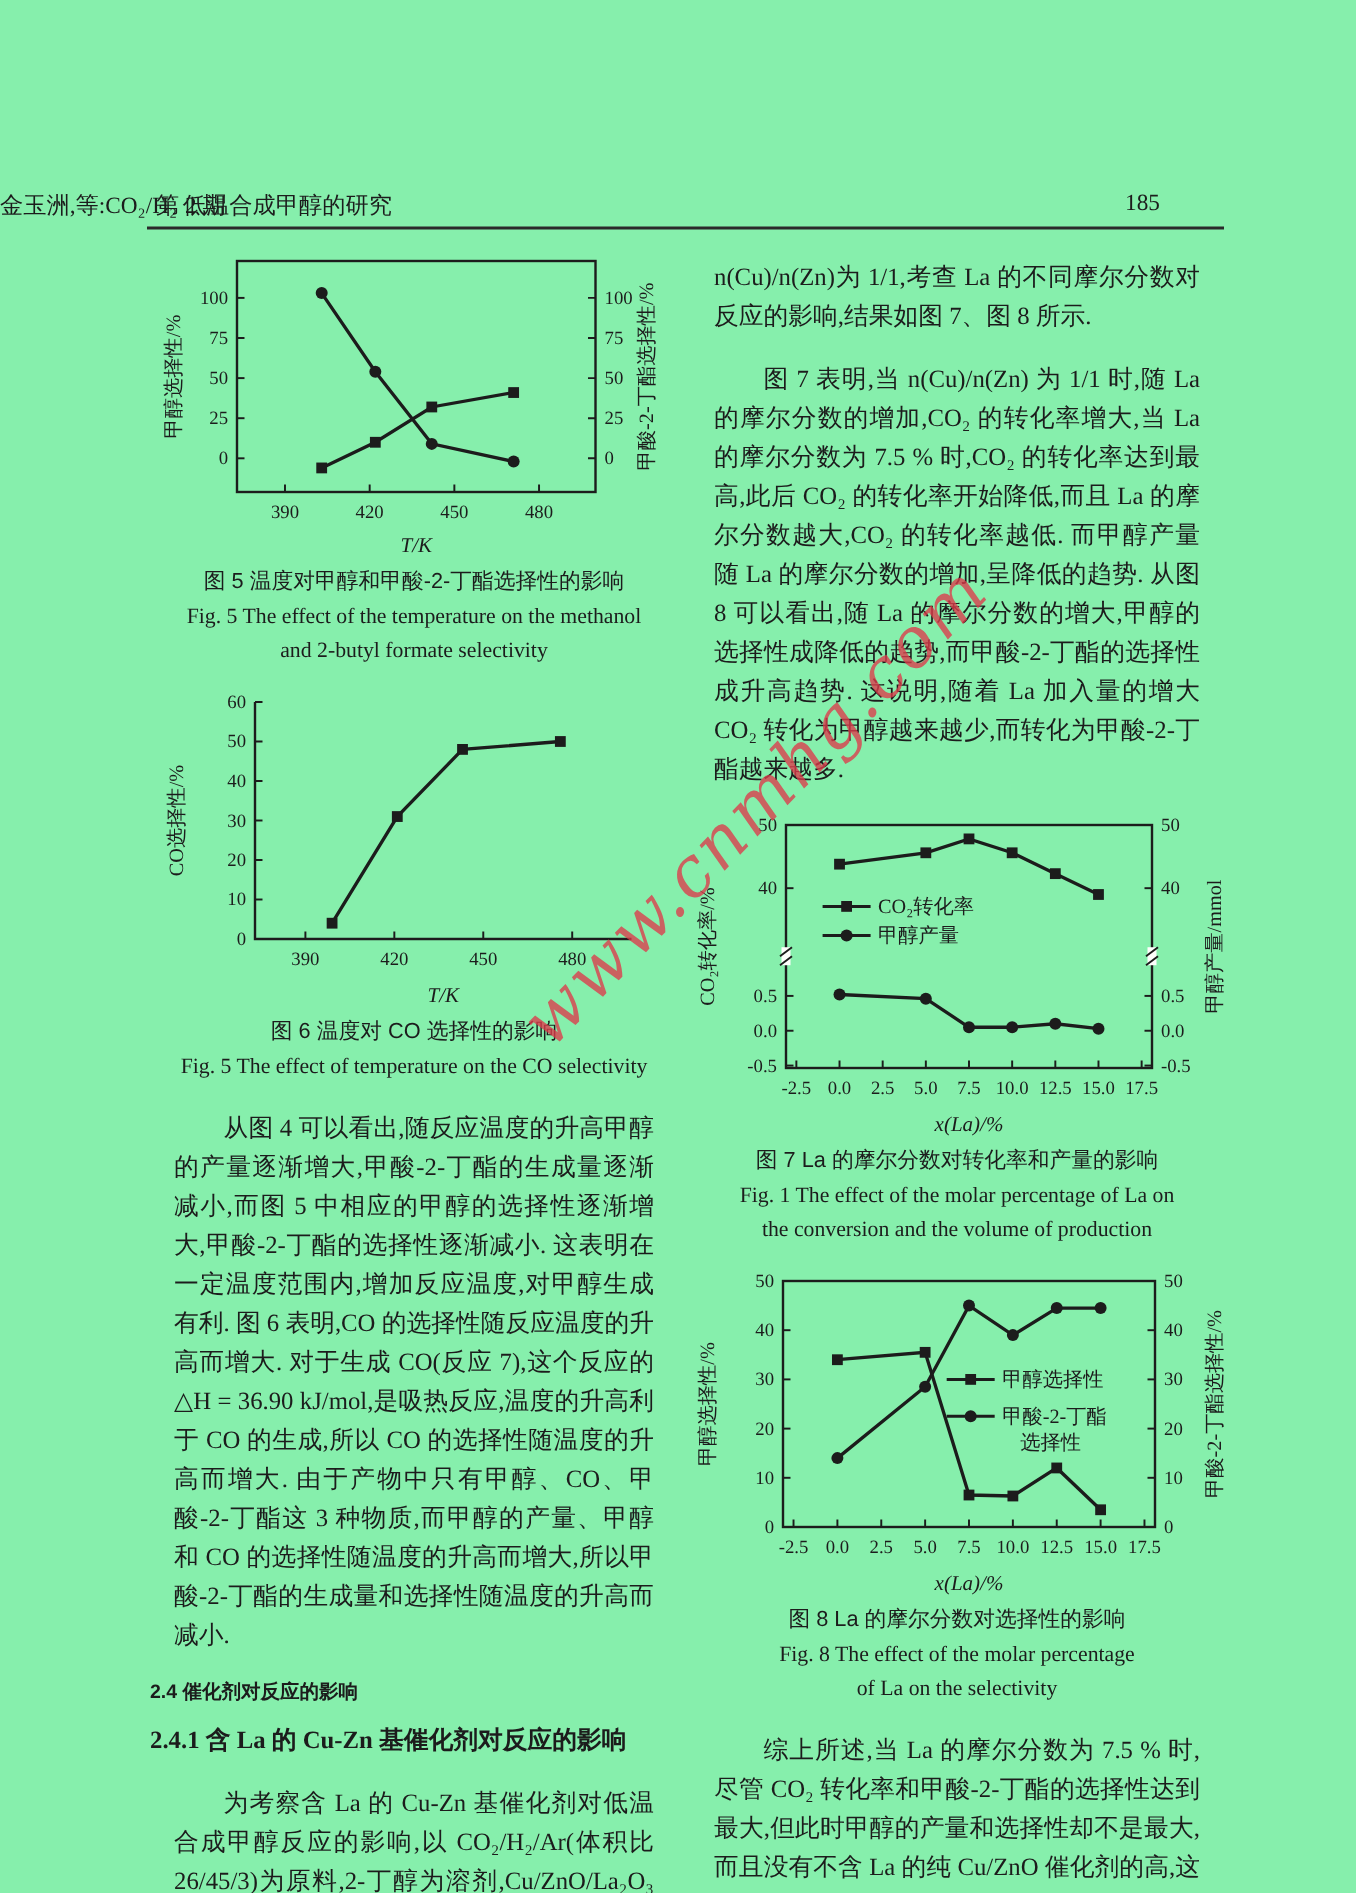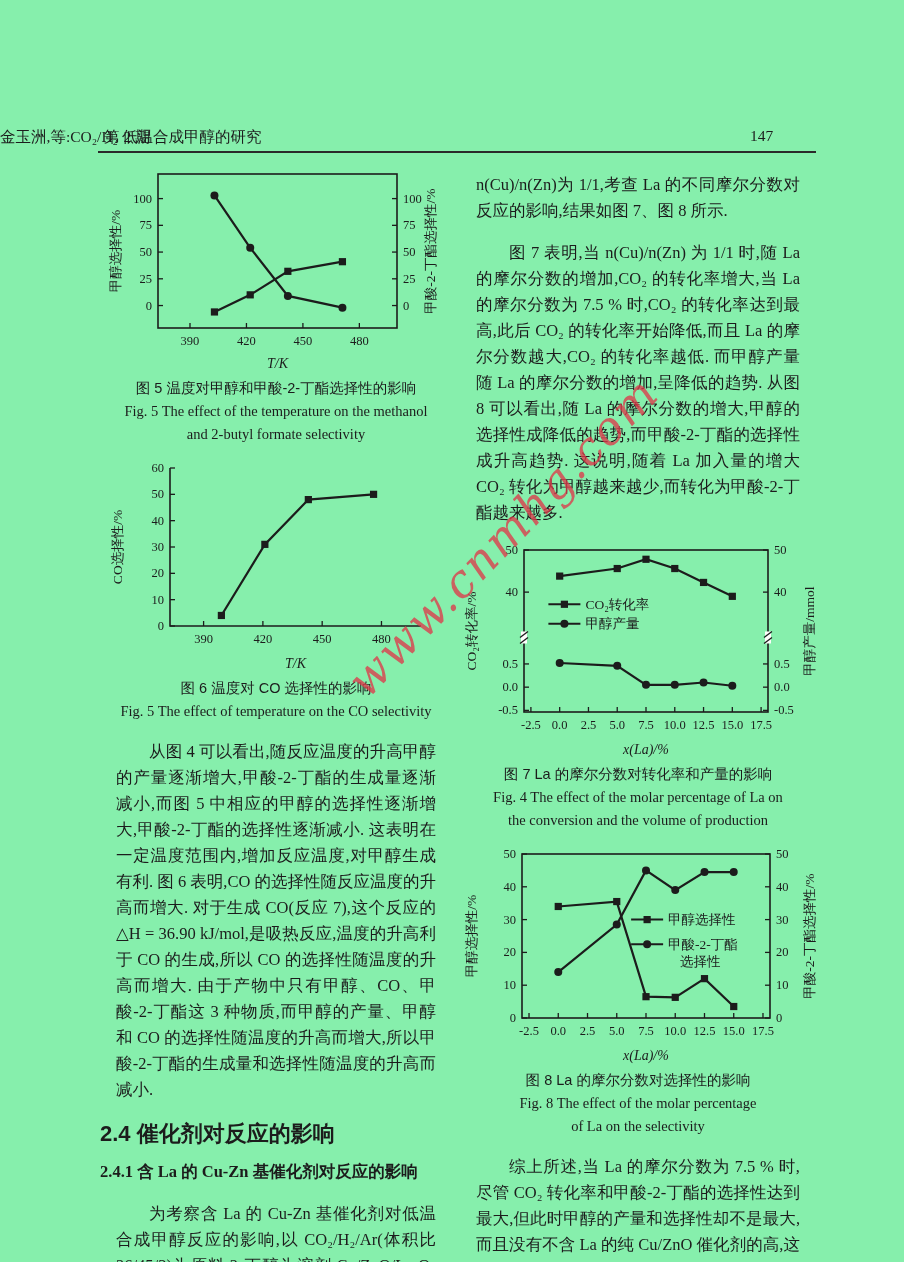--- a/index.html
+++ b/index.html
@@ -11,21 +11,21 @@
   .hdr-issue{position:absolute;left:104px;top:127px;font-size:15.5px;}
   .hdr-title{position:absolute;left:0;top:127px;width:100%;text-align:left;font-size:15.5px;}
   .hdr-page{position:absolute;left:750px;top:127px;font-size:15.5px;}
   .hdr-rule{position:absolute;left:98px;top:151px;width:718px;height:2px;background:#2a2a2a;}
   .col{position:absolute;}
   .col-left{left:100px;top:166px;width:352px;}
   .col-right{left:460px;top:156px;width:356px;}
   p.body{font-size:16.5px;line-height:26px;text-align:justify;margin:16px;text-indent:2em;}
   p.noindent{text-indent:0;}
   .sec-h{font-family:"Liberation Sans","DejaVu Sans",sans-serif;font-weight:bold;
-    font-size:22px;margin:14px 0 10px 0;}
+    font-size:13px;margin:14px 0 10px 0;}
   .subsec-h{font-size:16.5px;margin:4px 0 2px 0;line-height:26px;}
   figure{margin:0;}
   svg.chart{display:block;margin:0 auto;}
   .tick{font-size:12.5px;fill:#1c1c1c;font-family:"Liberation Serif","DejaVu Serif",serif;}
   .axlab{font-size:13.5px;fill:#1c1c1c;font-family:"Liberation Serif","DejaVu Serif",serif;}
   .axlab-i{font-size:14px;font-style:italic;fill:#1c1c1c;font-family:"Liberation Serif","DejaVu Serif",serif;}
   .leg{font-size:13.5px;fill:#1c1c1c;font-family:"Liberation Serif","DejaVu Serif",serif;}
   .cap-zh{text-align:center;font-family:"Liberation Sans","DejaVu Sans",sans-serif;
     font-weight:normal;font-size:14.5px;margin:3px 0 1px 0;line-height:22px;}
   .cap-en{text-align:center;font-size:14.5px;margin:0;line-height:23px;}
@@ -38,21 +38,21 @@
   }
   .mt6{margin-top:6px;} .mt10{margin-top:10px;} .mt14{margin-top:14px;}
 </style>
 </head>
 <body>
 
 <div class="page">
 
   <span class="hdr-issue">第 2 期</span>
   <span class="hdr-title">金玉洲,等:CO₂/H₂ 低温合成甲醇的研究</span>
-  <span class="hdr-page">147</span>
+  <span class="hdr-page">185</span>
   <div class="hdr-rule"></div>
 
   <div class="col col-left">
     <figure>
       <svg class="chart" viewBox="0 0 345 208" width="345" height="208">
           <rect x="54" y="8" width="239" height="154" fill="none" stroke="#1c1c1c" stroke-width="1.6"></rect>
           <line x1="85.99212598425197" y1="162" x2="85.99212598425197" y2="157" stroke="#1c1c1c" stroke-width="1.3"></line>
           <text x="85.99212598425197" y="179" text-anchor="middle" class="tick">390</text>
           <line x1="142.4488188976378" y1="162" x2="142.4488188976378" y2="157" stroke="#1c1c1c" stroke-width="1.3"></line>
           <text x="142.4488188976378" y="179" text-anchor="middle" class="tick">420</text>
@@ -213,21 +213,21 @@
           <rect x="100.80000000000001" y="58.67" width="7.2" height="7.2" fill="#1c1c1c"></rect>
           <text x="125.4" y="66.77000000000001" class="leg">CO₂转化率</text>
           <line x1="88.4" y1="81.71000000000001" x2="120.4" y2="81.71000000000001" stroke="#1c1c1c" stroke-width="2"></line>
           <circle cx="104.4" cy="81.71000000000001" r="4" fill="#1c1c1c"></circle>
           <text x="125.4" y="86.21000000000001" class="leg">甲醇产量</text>
           <text x="16" y="89" class="axlab" text-anchor="middle" transform="rotate(-90 16 89)">CO₂转化率/%</text>
           <text x="354" y="89" class="axlab" text-anchor="middle" transform="rotate(-90 354 89)">甲醇产量/mmol</text>
           <text x="186" y="212" class="axlab-i" text-anchor="middle">x(La)/%</text>
         </svg>
       <p class="cap-zh">图 7  La 的摩尔分数对转化率和产量的影响</p>
-      <p class="cap-en">Fig. 4  The effect of the molar percentage of La on</p>
+      <p class="cap-en">Fig. 1  The effect of the molar percentage of La on</p>
       <p class="cap-en">the conversion and the volume of production</p>
     </figure>
 
     <figure class="mt14">
       <svg class="chart" viewBox="0 0 368 220" width="368" height="220">
           <rect x="62" y="8" width="248" height="164" fill="none" stroke="#1c1c1c" stroke-width="1.6"></rect>
           <line x1="69.01886792452831" y1="172" x2="69.01886792452831" y2="167" stroke="#1c1c1c" stroke-width="1.3"></line>
           <text x="69.01886792452831" y="189" text-anchor="middle" class="tick">-2.5</text>
           <line x1="98.26415094339623" y1="172" x2="98.26415094339623" y2="167" stroke="#1c1c1c" stroke-width="1.3"></line>
           <text x="98.26415094339623" y="189" text-anchor="middle" class="tick">0.0</text>

